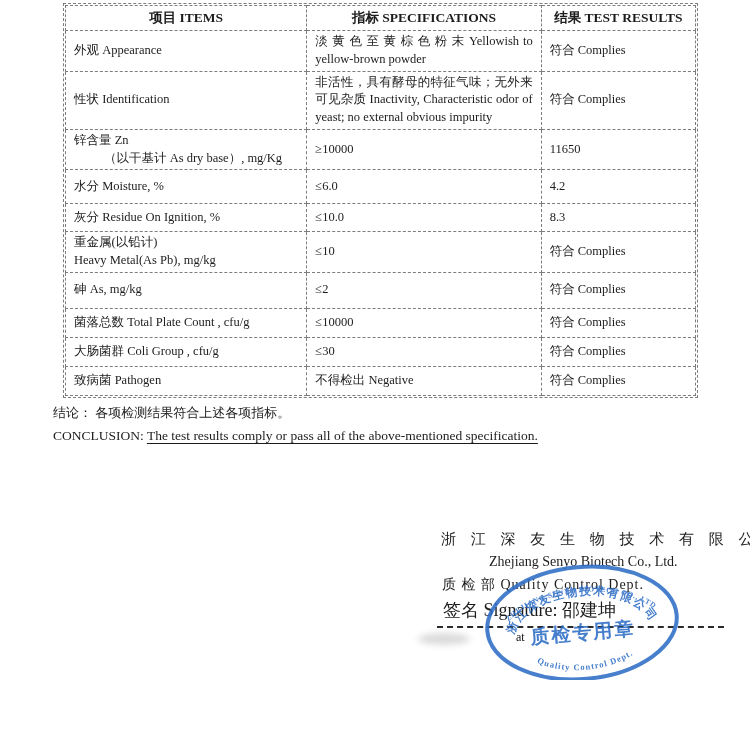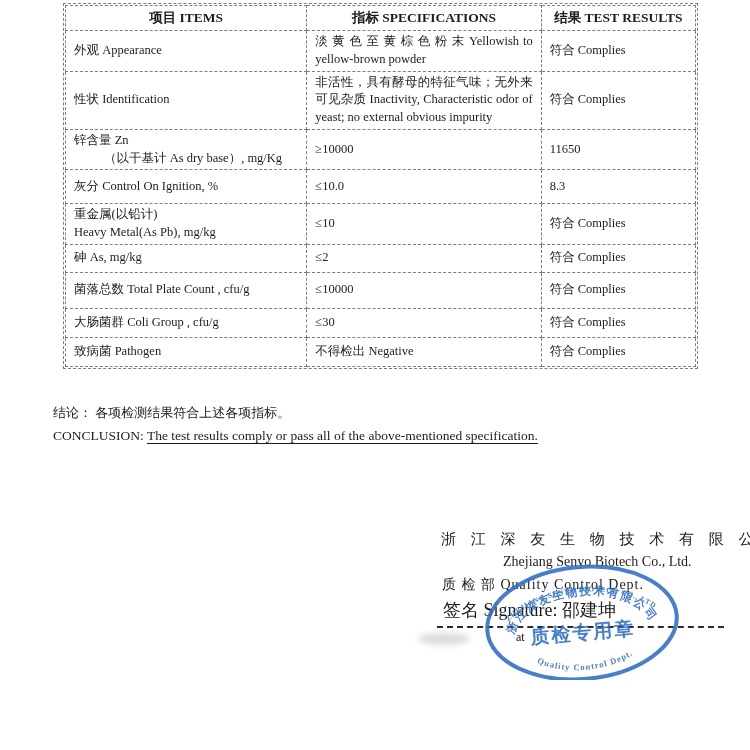--- a/index.html
+++ b/index.html
@@ -31,21 +31,21 @@
   td.spec-long{text-align:justify;text-justify:inter-word;}
   .indent{padding-left:30px;}
   
   .conclusion{position:absolute;left:53px;top:404px;width:650px;}
   .conclusion .cn{font-size:13px;margin-bottom:6px;}
   .conclusion .en{font-size:13.5px;}
   .conclusion .u{text-decoration:underline;text-underline-offset:3px;}
   
   .sig-line{position:absolute;white-space:nowrap;}
   .company-cn{left:441px;top:530px;font-size:15px;letter-spacing:5.5px;}
-  .company-en{left:503px;top:554px;font-size:14px;}
+  .company-en{left:489px;top:554px;font-size:14px;}
   .dept-line{left:442px;top:576px;font-size:14px;letter-spacing:1px;}
   .sign-line{left:443px;top:598px;font-size:18px;}
   .dash-sep{position:absolute;left:437px;top:626px;width:287px;border-top:2px dashed #2a2a2a;}
   .obscured-at{position:absolute;left:516px;top:630px;font-size:12px;color:#111;}
   .smudge{
     position:absolute;left:418px;top:633px;width:52px;height:12px;border-radius:50%;
     background:#9a9a9a;opacity:.35;filter:blur(3px);
   }
   
   .stamp{position:absolute;left:480px;top:561px;width:204px;height:124px;opacity:.88;}
@@ -88,21 +88,28 @@
           <tr>
             <td>
               <div>锌含量 Zn</div>
               <div class="indent">（以干基计 As dry base）, mg/Kg</div>
             </td>
             <td>≥10000</td>
             <td>11650</td>
           </tr>
           <tr>
             <td>
-              <div>灰分 Control On Ignition, %</div>
+              <div>水分 Moisture, %</div>
+            </td>
+            <td>≤6.0</td>
+            <td>4.2</td>
+          </tr>
+          <tr>
+            <td>
+              <div>灰分 Residue On Ignition, %</div>
             </td>
             <td>≤10.0</td>
             <td>8.3</td>
           </tr>
           <tr>
             <td>
               <div>重金属(以铅计)</div>
               <div>Heavy Metal(As Pb), mg/kg</div>
             </td>
             <td>≤10</td>

